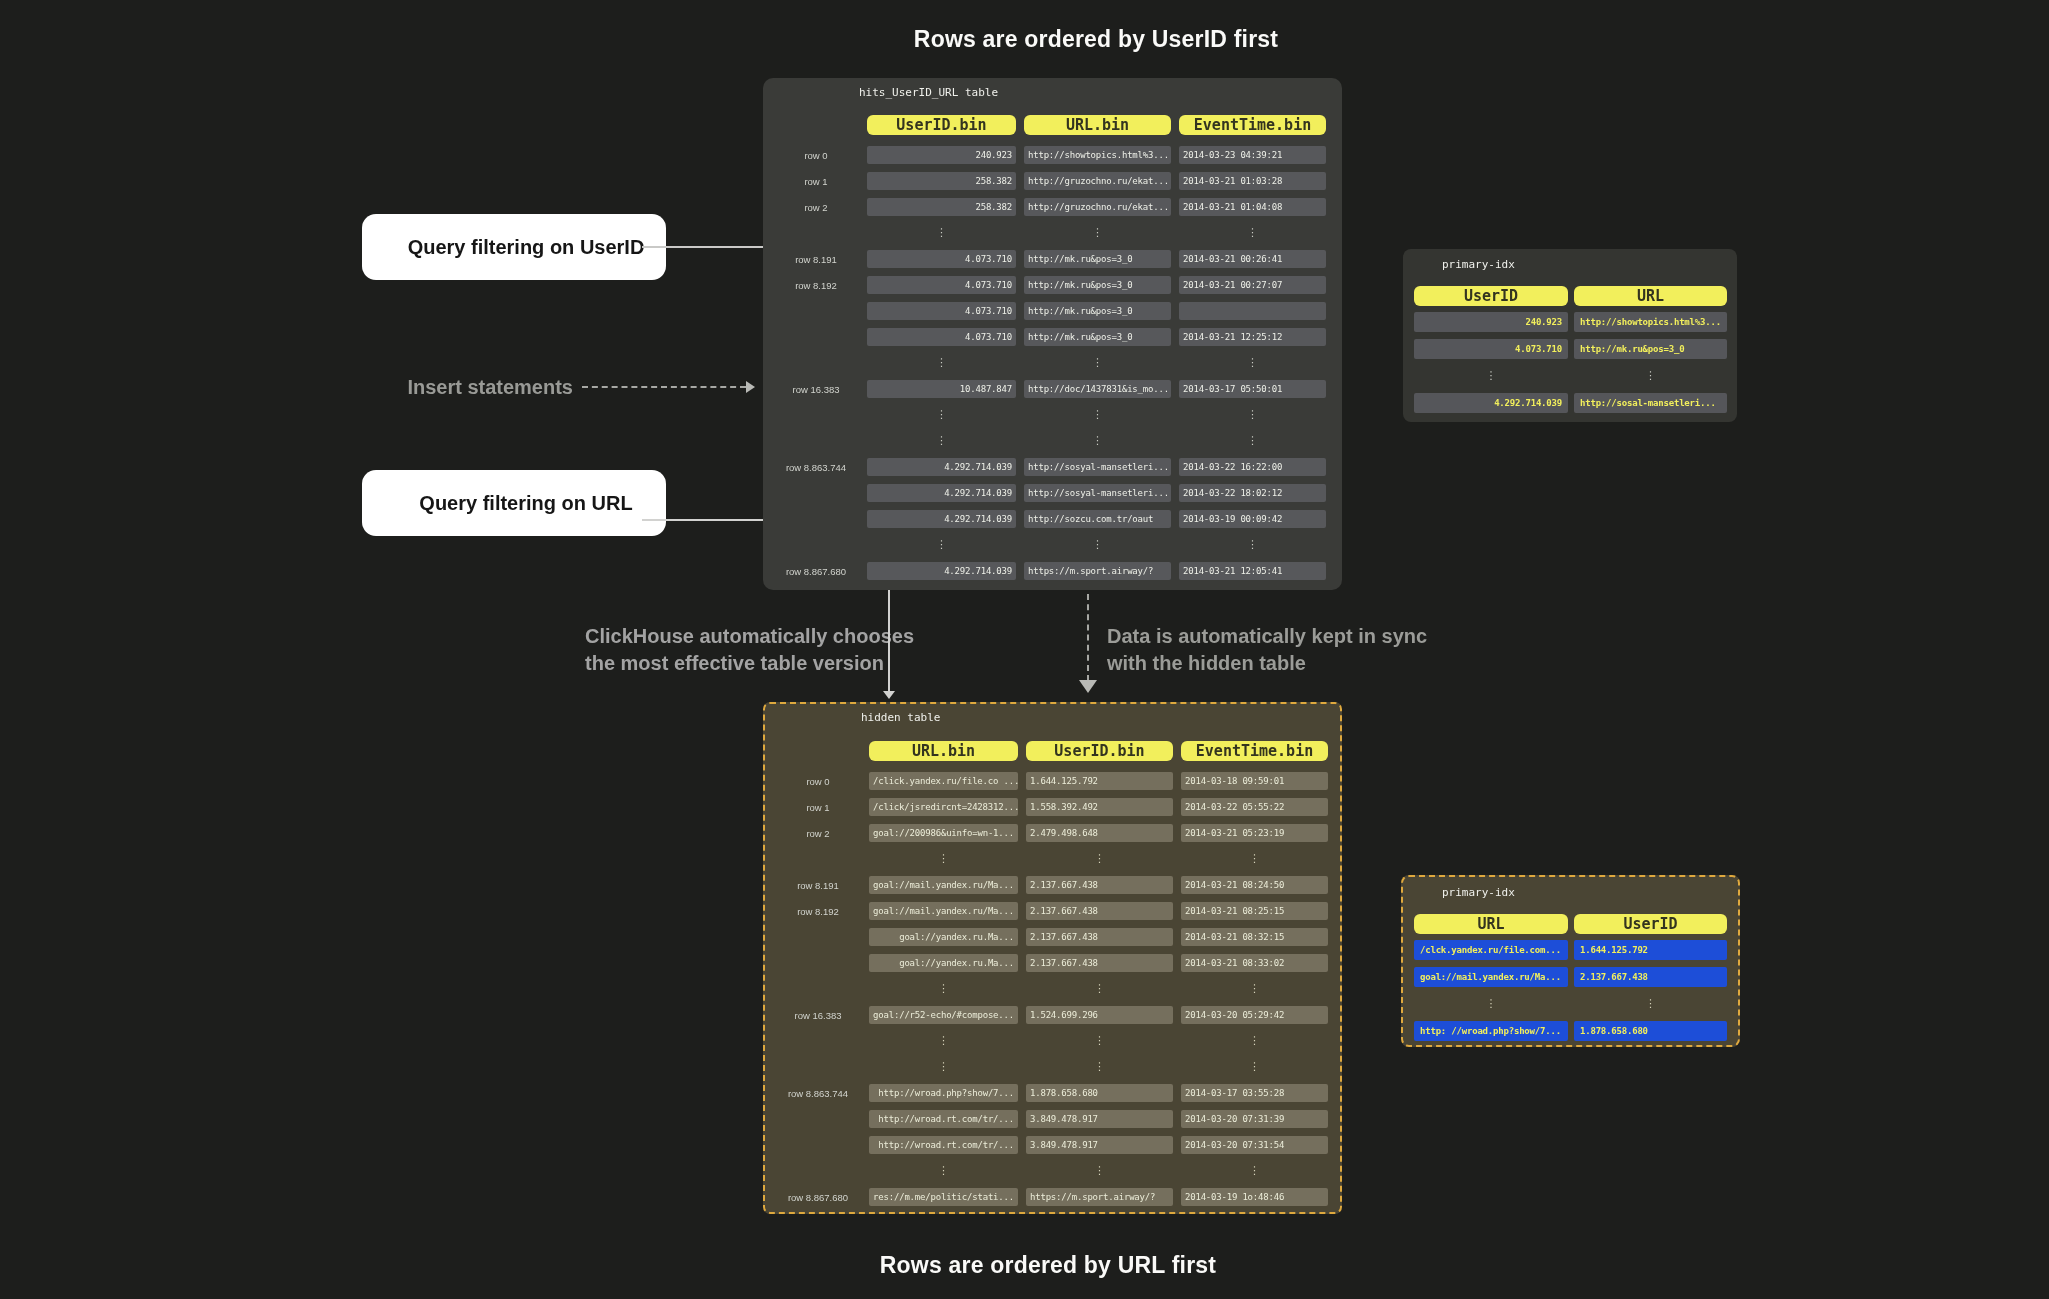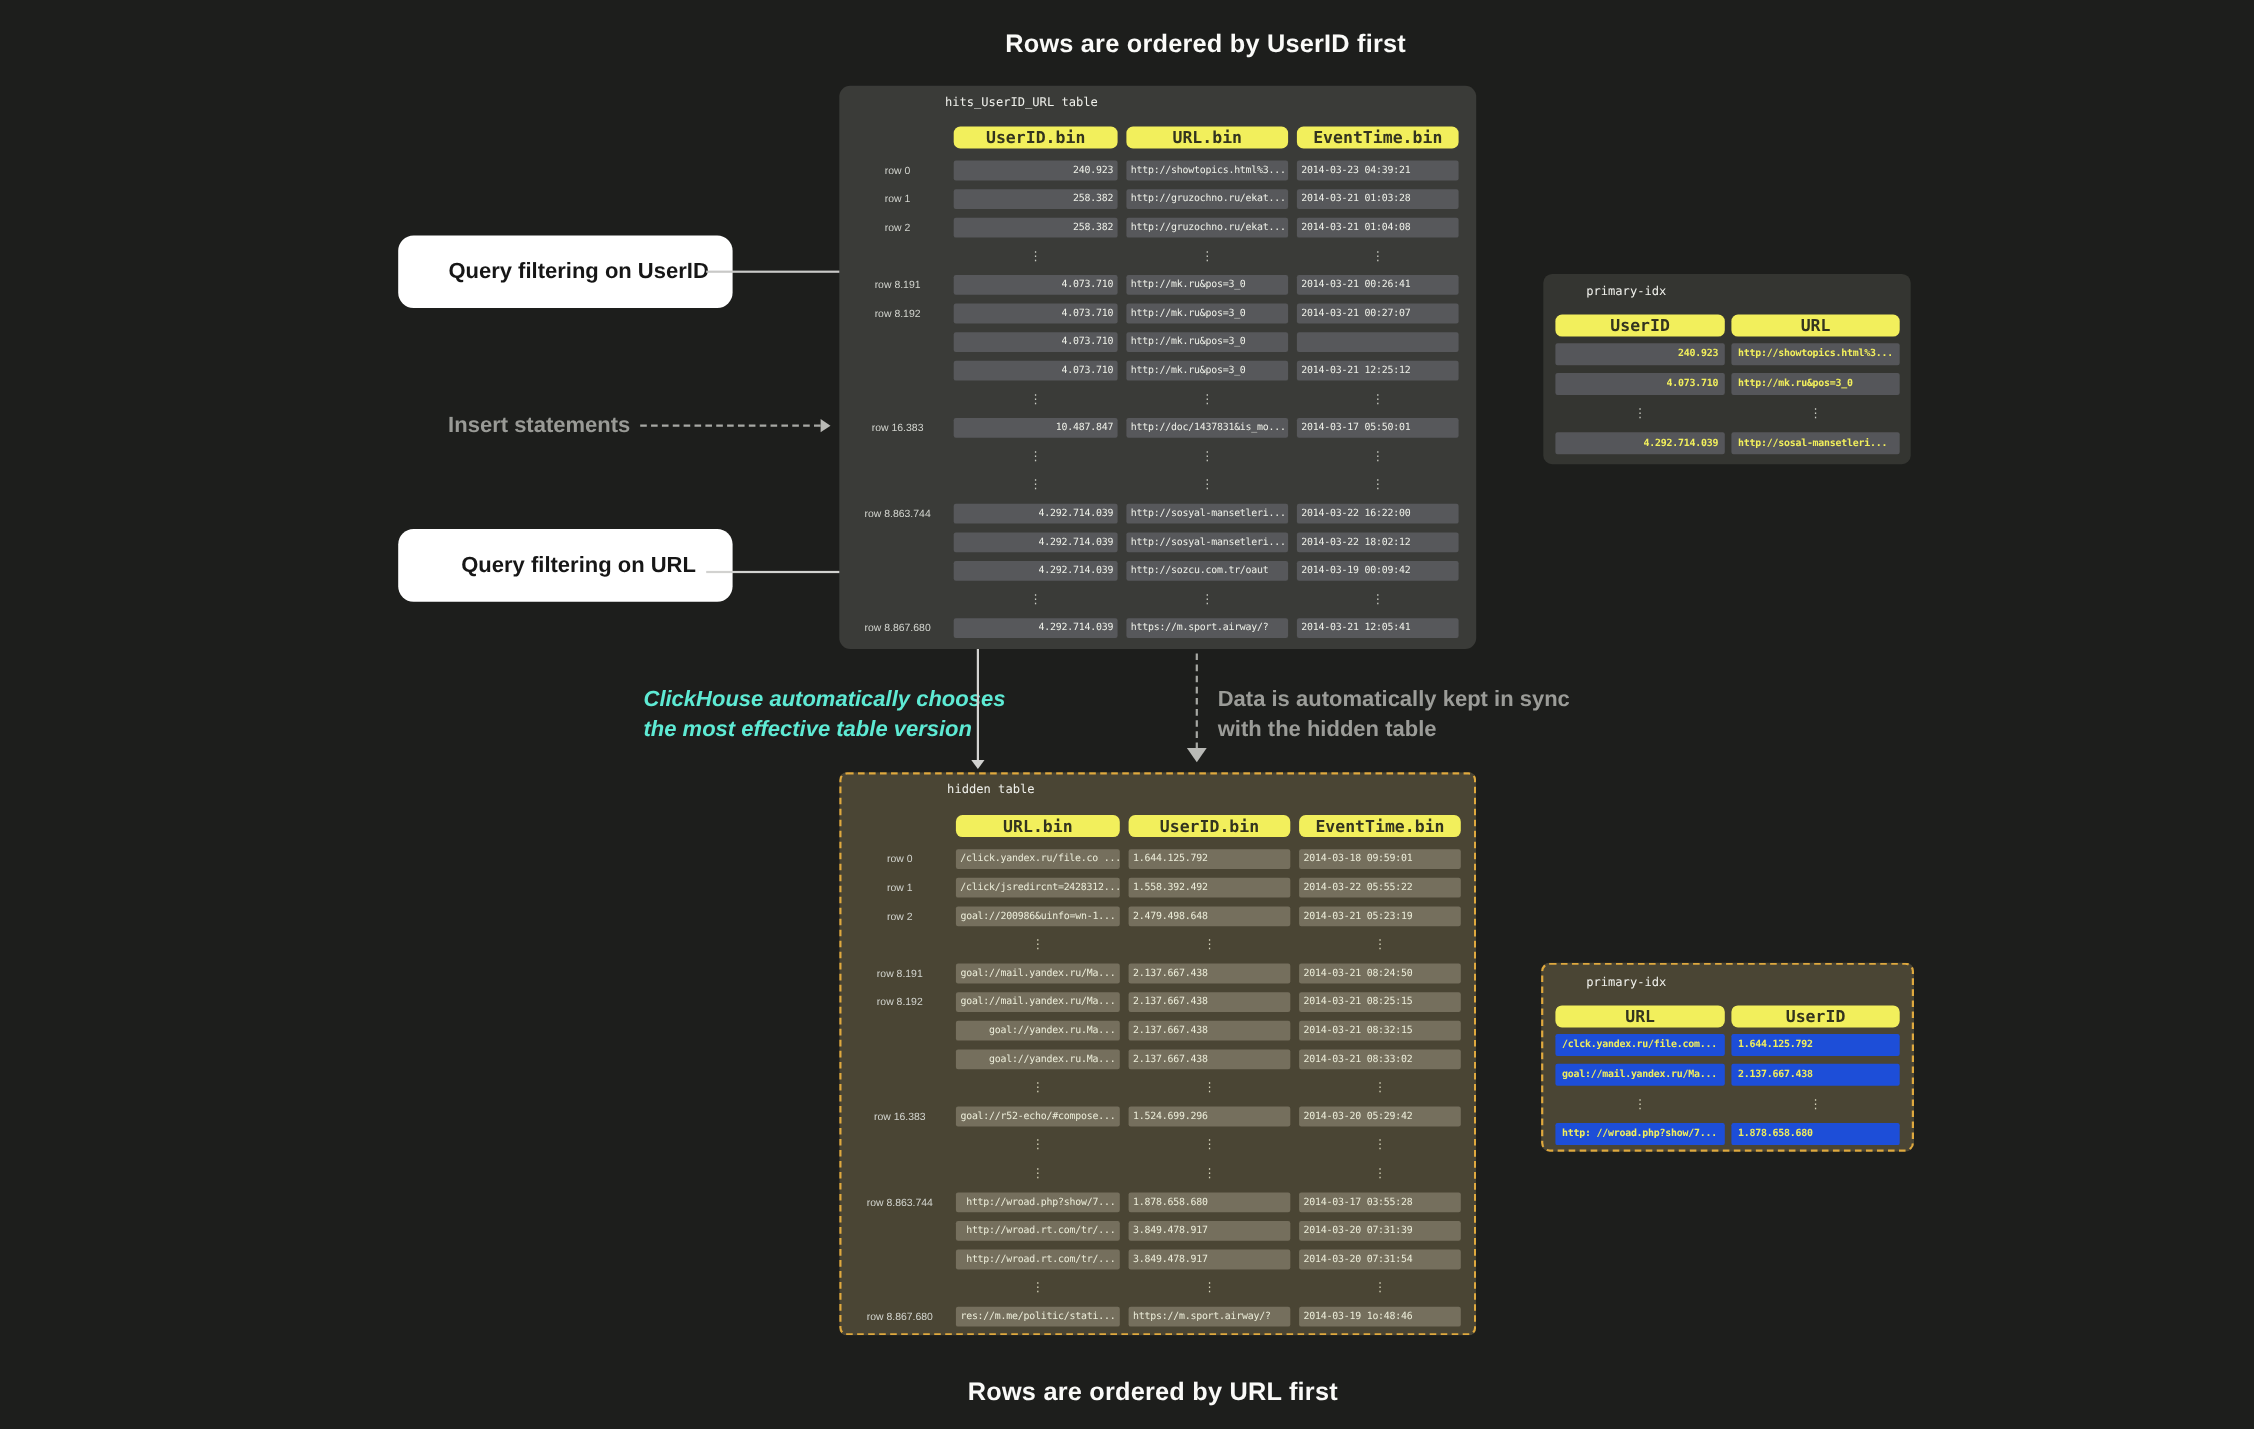--- a/index.html
+++ b/index.html
@@ -88,27 +88,27 @@
 </style>
 </head>
 <body>
 
 <div class="big-title" style="left:886px;top:26px;">Rows are ordered by UserID first</div>
 <div class="big-title" style="left:838px;top:1252px;">Rows are ordered by URL first</div>
 
 <div class="wbox" style="top:214px;">
   <span>Query filtering on UserID</span>
 </div>
-<div class="wbox" style="top:481px;text-align:right;">
+<div class="wbox" style="top:470px;text-align:right;">
   <span>Query filtering on URL</span>
 </div>
 
 <div class="annot" style="left:343px;top:374px;width:230px;text-align:right;color:#999a96;">Insert statements</div>
 
-<div class="annot" style="left:585px;top:623px;color:#5eead4;font-style:italic;">
+<div class="annot" style="left:585px;top:623px;color:#a3a3a3;">
   <div>ClickHouse automatically chooses</div>
   <div>the most effective table version</div>
 </div>
 <div class="annot" style="left:1107px;top:623px;color:#9b9c98;">
   <div>Data is automatically kept in sync</div>
   <div>with the hidden table</div>
 </div>
 
 <div class="hline" style="left:642px;top:246px;width:134px;"></div>
 <div class="tri tri-right-sm" style="left:776px;top:242px;"></div>

